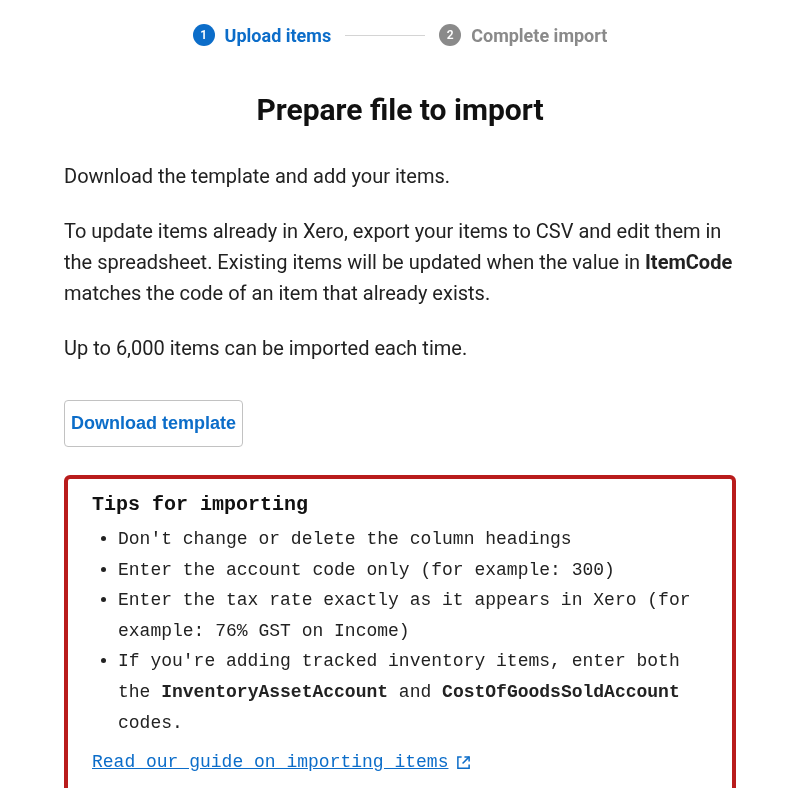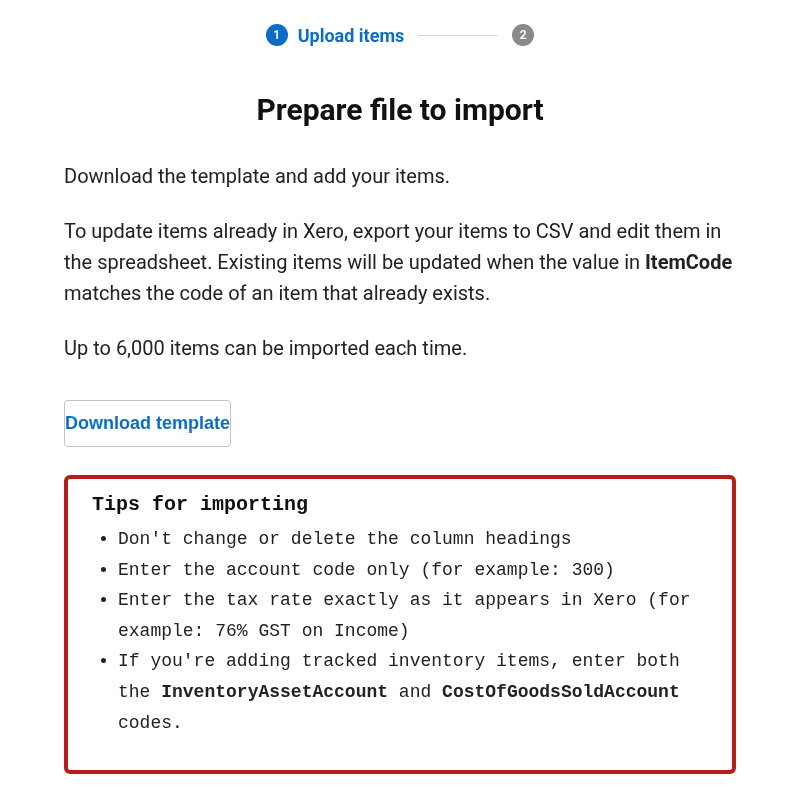--- a/index.html
+++ b/index.html
@@ -62,21 +62,21 @@
     p.body .strong { font-weight: 700; text-align: center; }
 
     .button-row {
       display: flex;
       align-items: center;
       gap: 34px;
       margin-top: 36px;
       margin-bottom: 28px;
     }
     .btn-outline {
-      padding: 12px 0;
+      padding: 12px 6px;
       border: 1px solid #c2c2c2;
       border-radius: 4px;
       background: #fff;
       color: #0C6DC9;
       font-size: 18px;
       font-weight: 700;
       cursor: pointer;
     }
     .btn-link {
       color: #0C6DC9;
@@ -131,20 +131,21 @@
 <body>
 
 <div class="stepper">
   <div class="step">
     <div class="step-circle active">1</div>
     <div class="step-label active">Upload items</div>
   </div>
   <div class="step-connector"></div>
   <div class="step">
     <div class="step-circle inactive">2</div>
+    <div class="step-label inactive">Complete import</div>
   </div>
 </div>
 
 <h1>Prepare file to import</h1>
 
 <p class="body">Download the template and add your items.</p>
 
 <p class="body">
   <span>To update items already in Xero, export your items to CSV and edit them in the spreadsheet. Existing items will be updated when the value in </span><span class="strong">ItemCode</span><span> matches the code of an item that already exists.</span>
 </p>
@@ -158,13 +159,23 @@
 <div class="tips-box">
   <div class="tips-title">Tips for importing</div>
   <ul>
     <li>Don't change or delete the column headings</li>
     <li>Enter the account code only (for example: 300)</li>
     <li>Enter the tax rate exactly as it appears in Xero (for example: 76% GST on Income)</li>
     <li>
       <span>If you're adding tracked inventory items, enter both the </span><span class="strong">InventoryAssetAccount</span><span> and </span><span class="strong">CostOfGoodsSoldAccount</span><span> codes.</span>
     </li>
   </ul>
+  <a class="guide-link">
+    <span>Read our guide on importing items</span>
+    <span class="ext-icon">
+      <svg viewBox="0 0 16 16" width="15" height="15" fill="none" stroke="#0C6DC9" stroke-width="1.6">
+        <path d="M6 2H2v12h12v-4"></path>
+        <path d="M9 2h5v5"></path>
+        <path d="M14 2L7 9"></path>
+      </svg>
+    </span>
+  </a>
 </div>
 
 </body></html>

